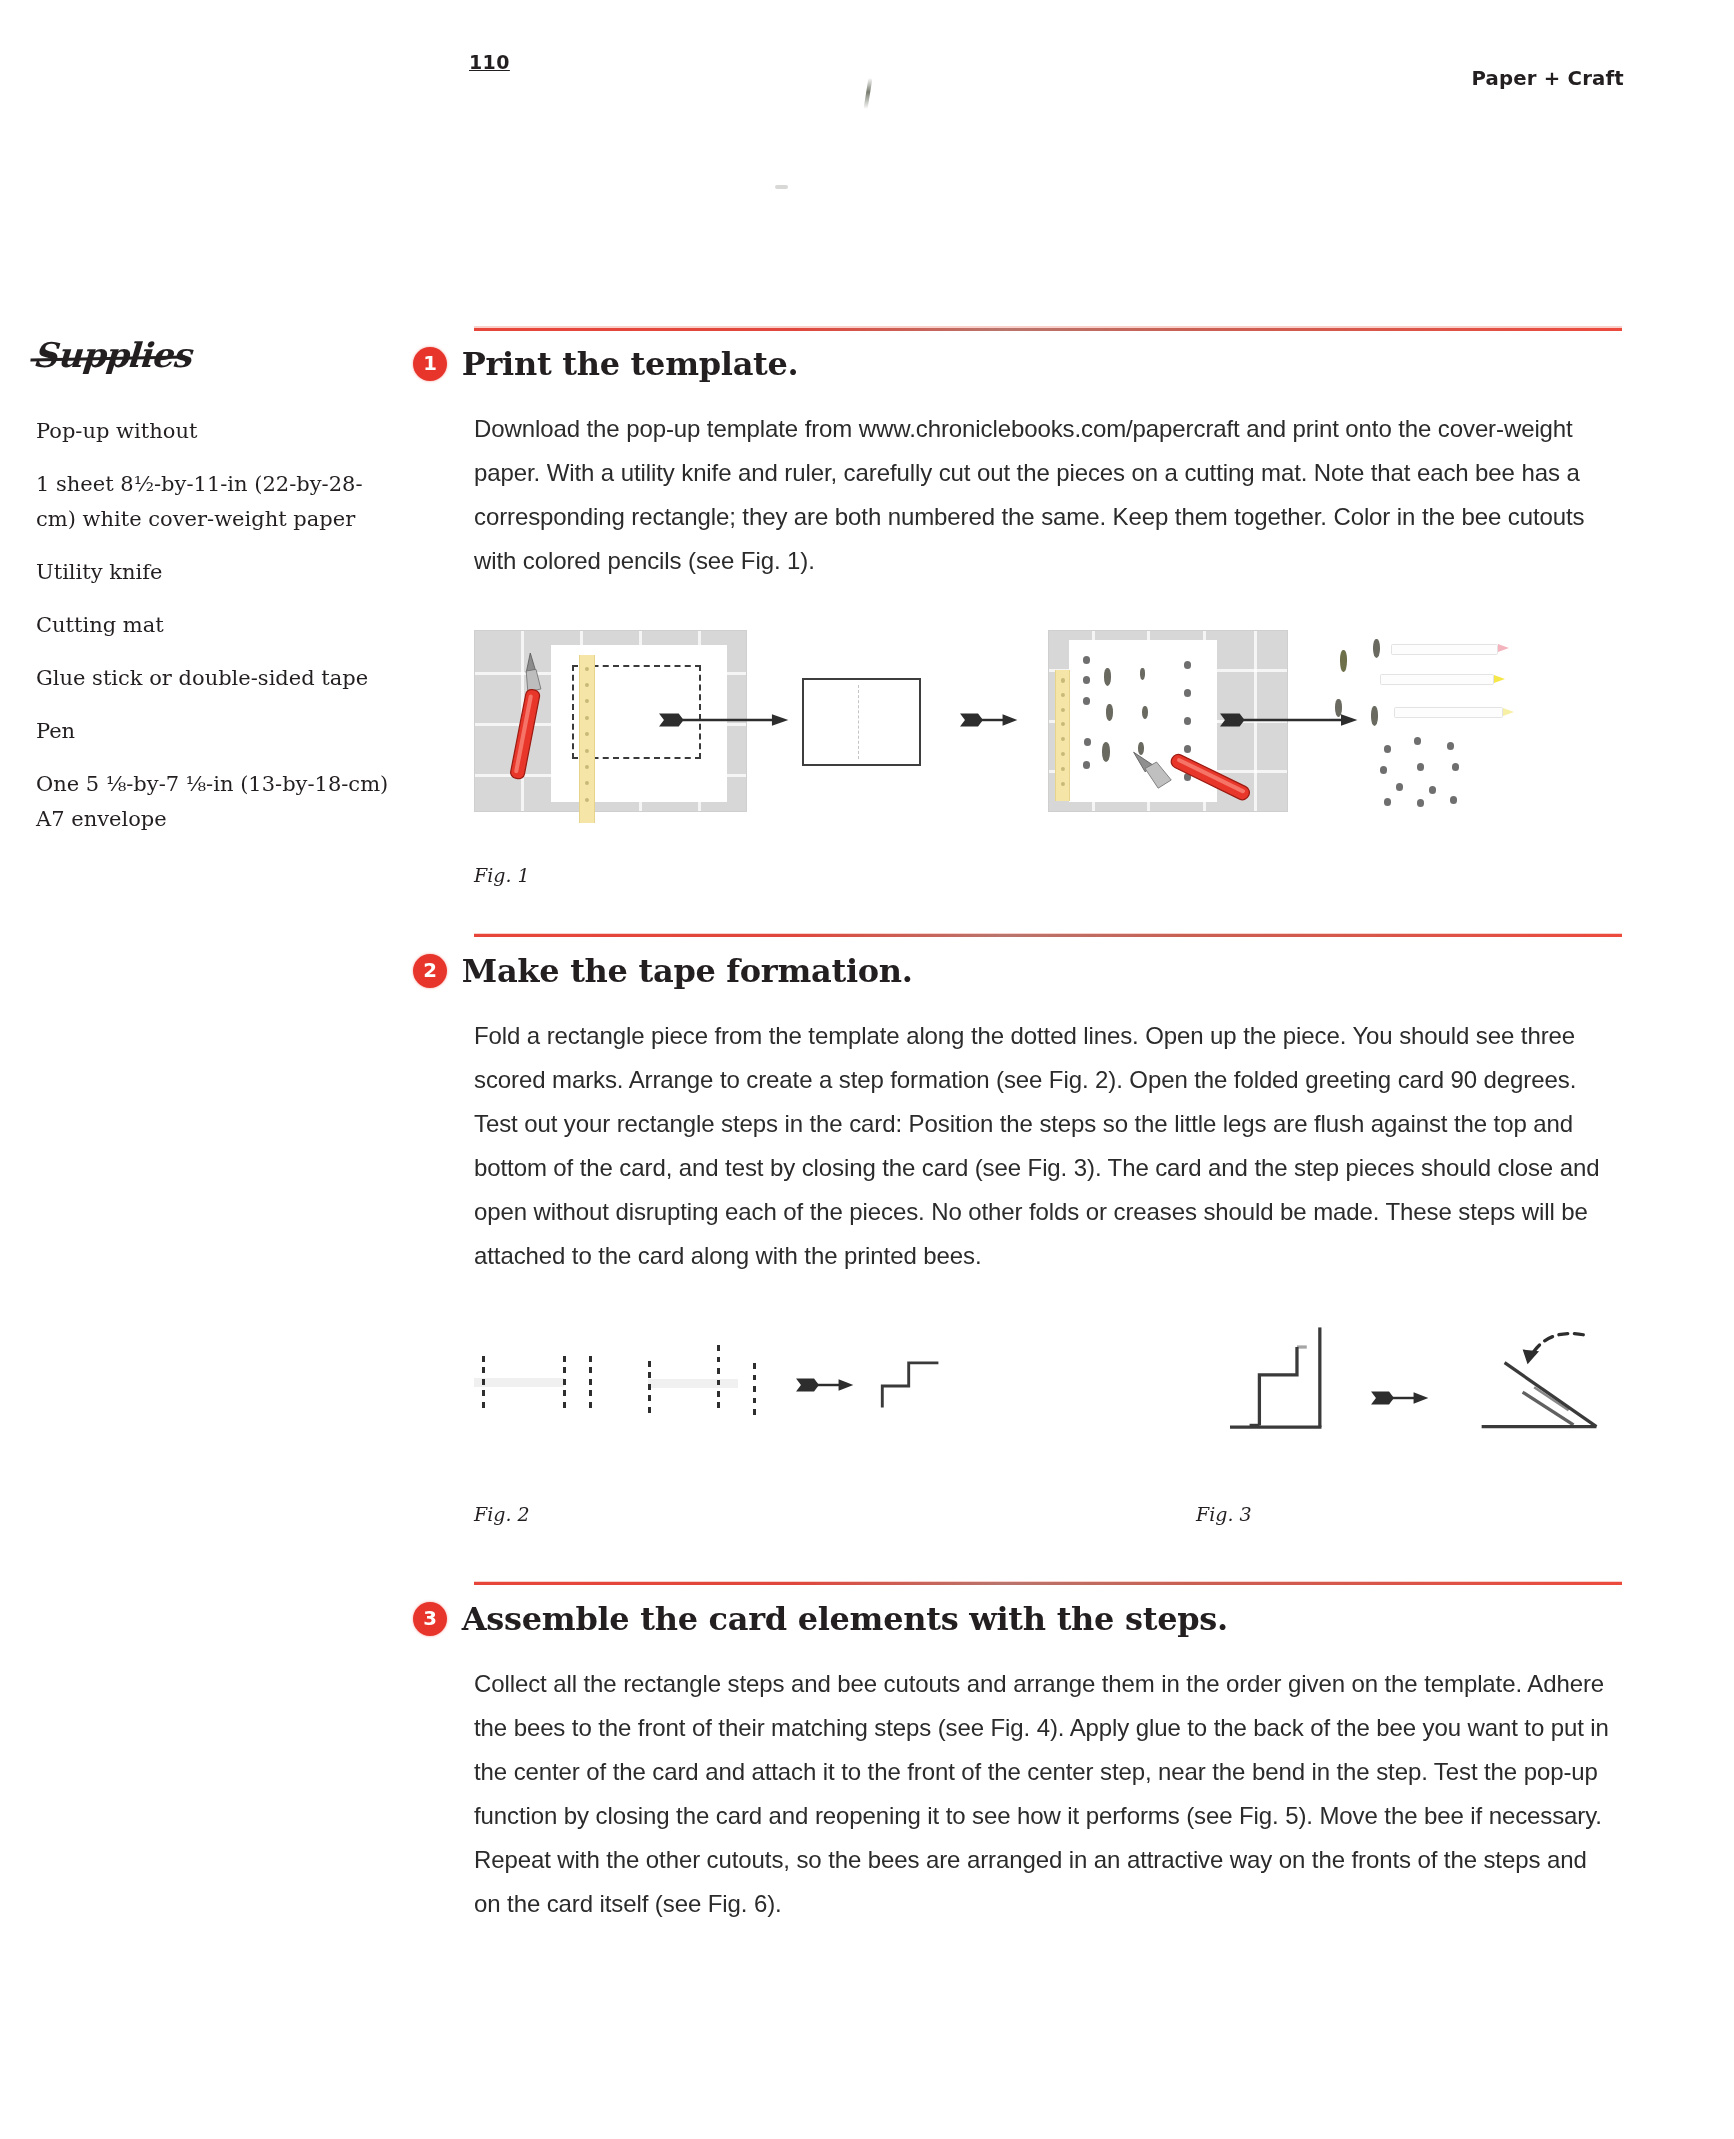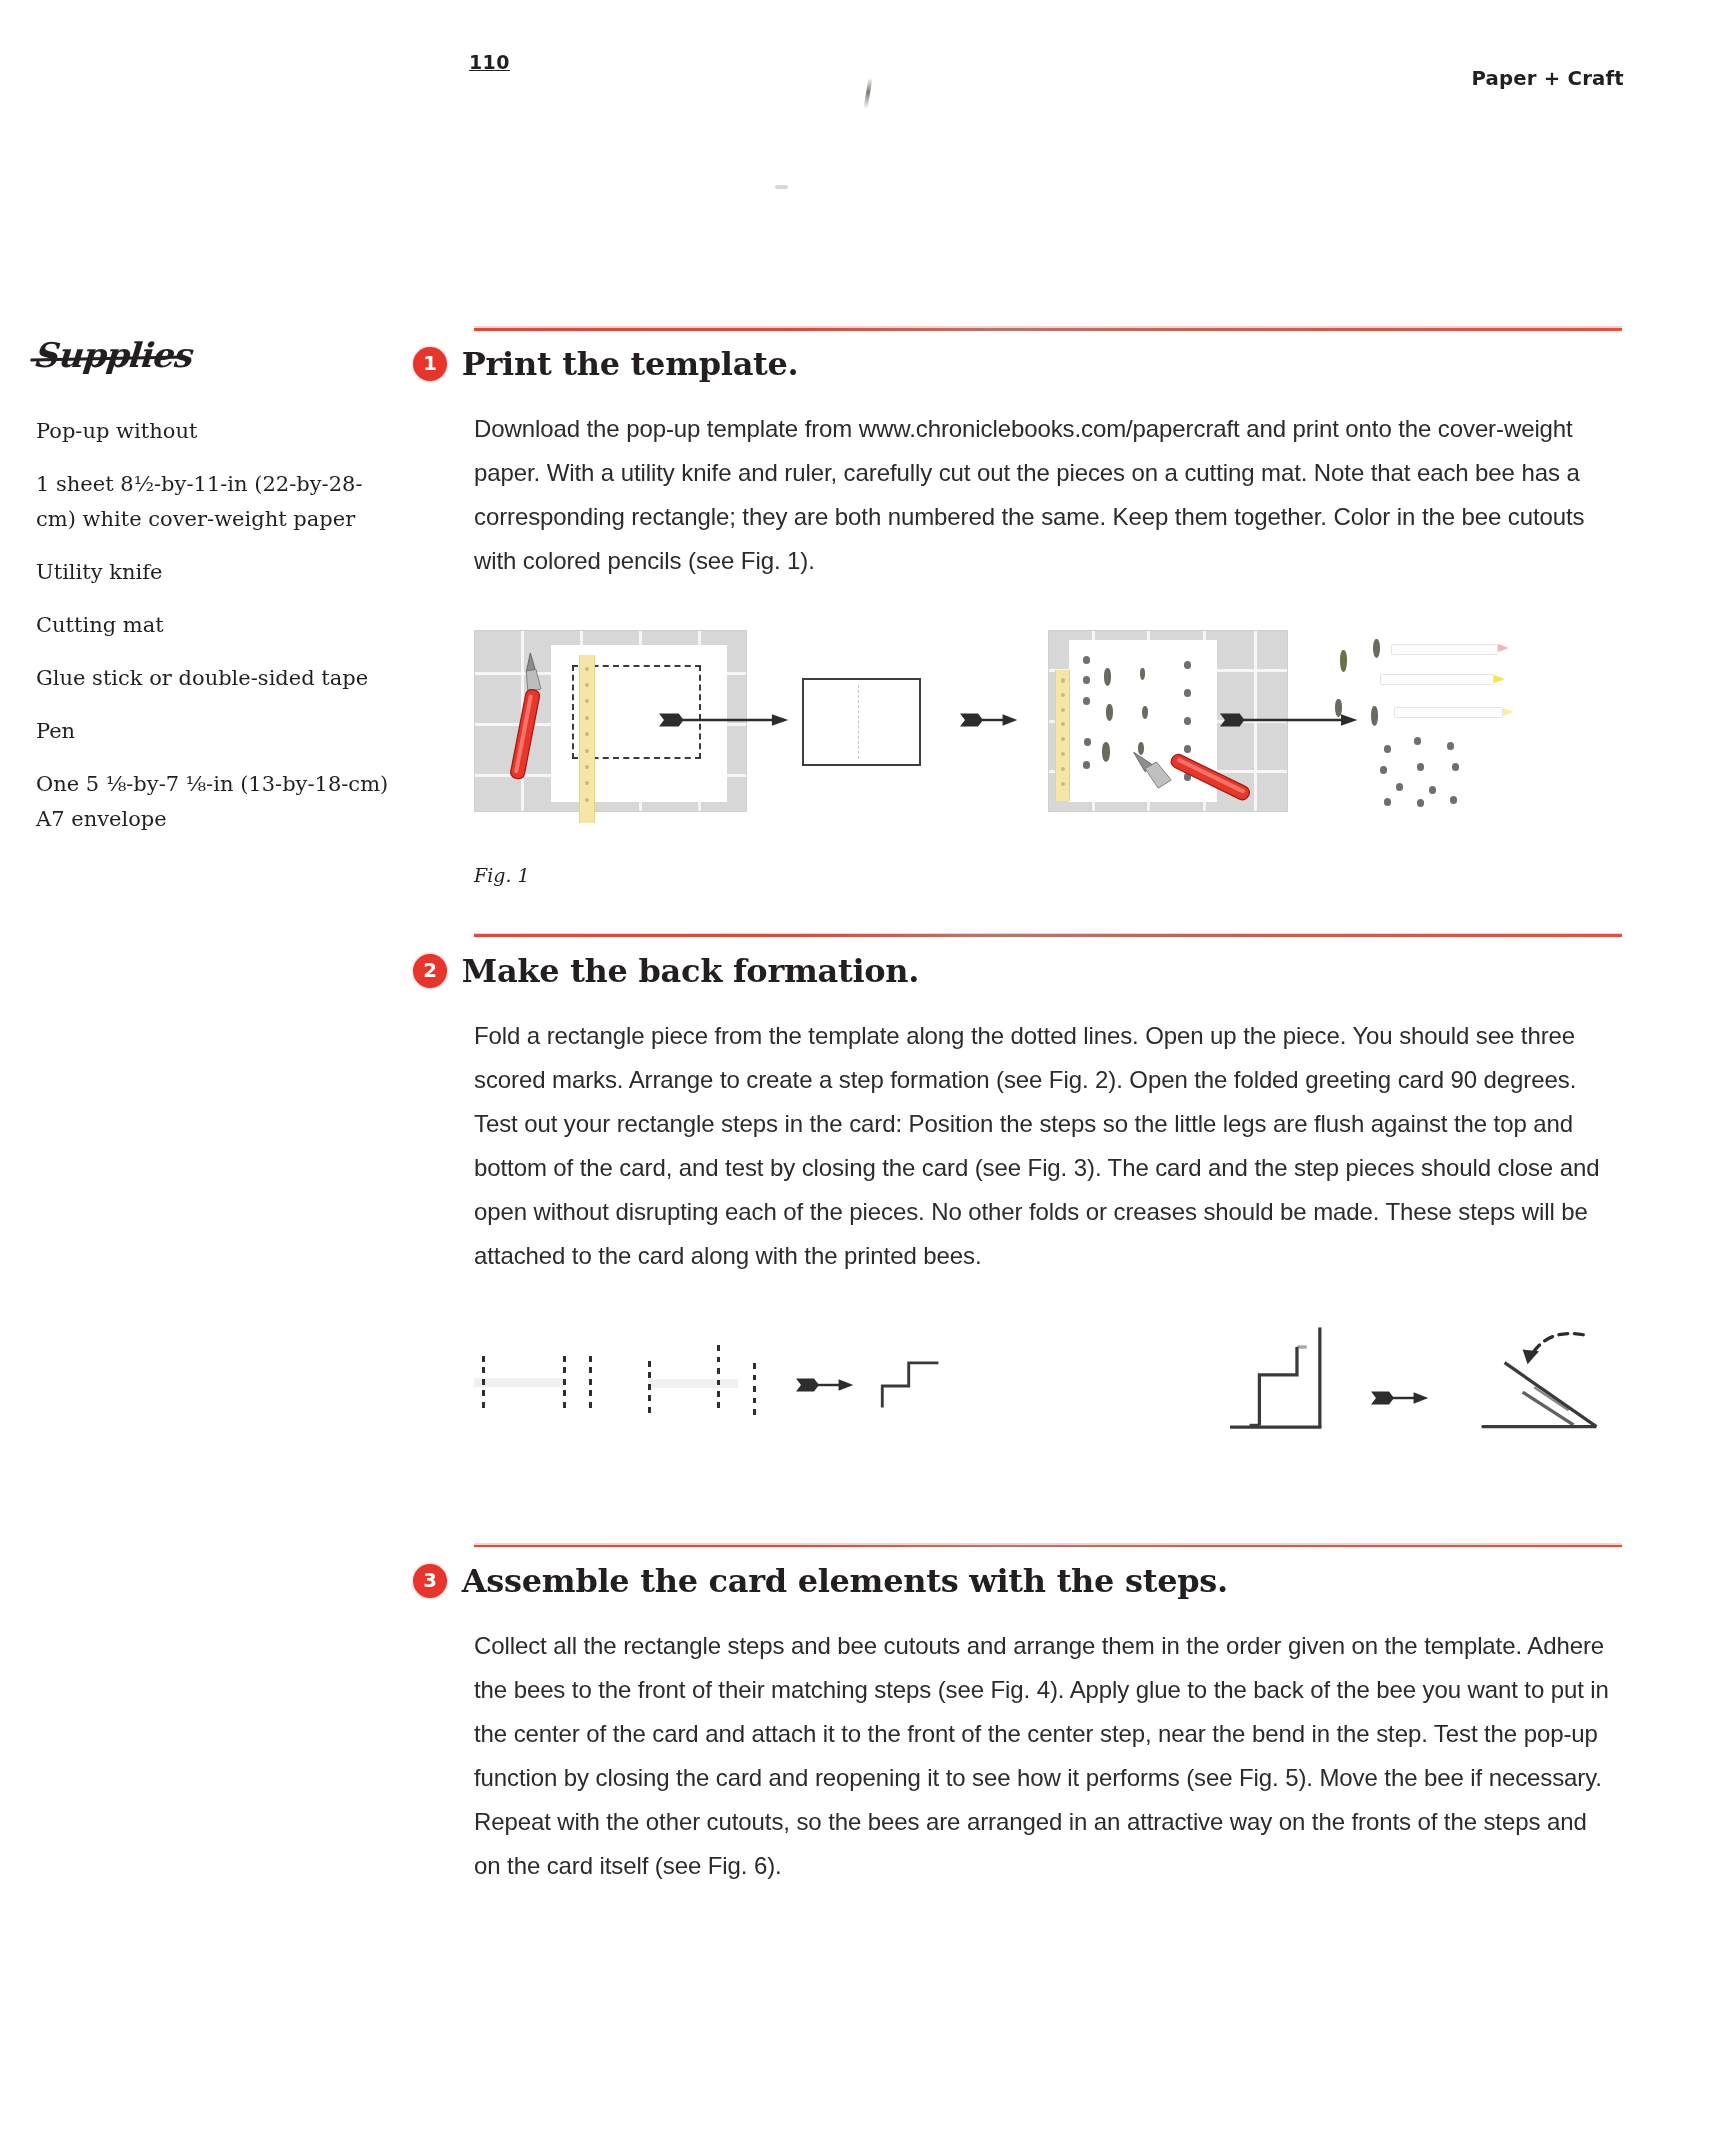--- a/index.html
+++ b/index.html
@@ -428,21 +428,21 @@
 
     <div style="margin-top:53px;">
       <span class="fig-caption">Fig. 1</span>
     </div>
   </section>
 
   <section class="step" style="margin-top:48px;">
     <div class="rule"></div>
     <div class="step-head">
       <div class="badge">2</div>
-      <div class="step-title">Make the back formation.</div>
+      <div class="step-title">Make the tape formation.</div>
     </div>
     <p class="step-body">Fold a rectangle piece from the template along the dotted lines. Open up the piece. You should see three scored marks. Arrange to create a step formation (see Fig. 2). Open the folded greeting card 90 degrees. Test out your rectangle steps in the card: Position the steps so the little legs are flush against the top and bottom of the card, and test by closing the card (see Fig. 3). The card and the step pieces should close and open without disrupting each of the pieces. No other folds or creases should be made. These steps will be attached to the card along with the printed bees.</p>
 
     <div class="fig23-wrap">
 
       <div class="strip" style="left:0px; top:51px; width:90px;"></div>
       <div class="score-line" style="left:8.2px; top:29.5px; height:54px;"></div>
       <div class="score-line" style="left:89px; top:29.5px; height:54px;"></div>
       <div class="score-line" style="left:115px; top:29.5px; height:54px;"></div>
 
@@ -488,20 +488,24 @@
           <line x1="2" y1="120" x2="142" y2="120" stroke="#3a3a3a" stroke-width="4"></line>
           <line x1="30" y1="42" x2="142" y2="120" stroke="#3a3a3a" stroke-width="4"></line>
           <line x1="52" y1="78" x2="114" y2="118" stroke="#3a3a3a" stroke-width="4" opacity=".8"></line>
           <line x1="66" y1="72" x2="108" y2="100" stroke="#3a3a3a" stroke-width="3" opacity=".6"></line>
           <path d="M126,8 Q82,0 62,34" fill="none" stroke="#2d2d2d" stroke-width="4" stroke-dasharray="11 8" stroke-linecap="round"></path>
           <polygon points="58,44 72,28 52,26" fill="#2d2d2d"></polygon>
         </svg>
       </div>
     </div>
 
+    <div class="caption-row">
+      <span class="fig-caption" style="position:absolute; left:0; top:0;">Fig. 2</span>
+      <span class="fig-caption" style="position:absolute; left:722px; top:0;">Fig. 3</span>
+    </div>
   </section>
 
   <section class="step" style="margin-top:46px;">
     <div class="rule"></div>
     <div class="step-head">
       <div class="badge">3</div>
       <div class="step-title">Assemble the card elements with the steps.</div>
     </div>
     <p class="step-body">Collect all the rectangle steps and bee cutouts and arrange them in the order given on the template. Adhere the bees to the front of their matching steps (see Fig. 4). Apply glue to the back of the bee you want to put in the center of the card and attach it to the front of the center step, near the bend in the step. Test the pop-up function by closing the card and reopening it to see how it performs (see Fig. 5). Move the bee if necessary. Repeat with the other cutouts, so the bees are arranged in an attractive way on the fronts of the steps and on the card itself (see Fig. 6).</p>
   </section>

